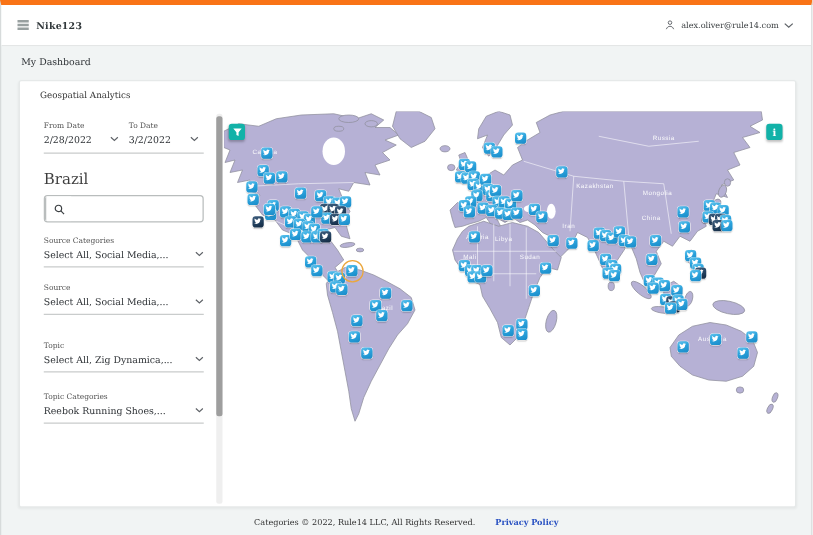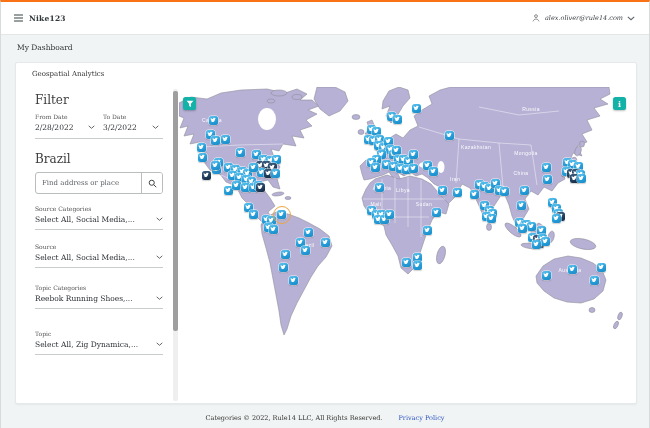--- a/index.html
+++ b/index.html
@@ -1,28 +1,28 @@
 <!DOCTYPE html>
 <html><head>
 <meta charset="utf-8">
 <style>
   * { box-sizing: border-box; margin: 0; padding: 0; }
   body { margin:0; background:#e9ecec; }
   .page{position:relative;width:650px;height:428px;background:#f1f4f4;overflow:hidden;
-        border-top:2px solid #f97316;border-left:1px solid #d7dbdb;border-right:1px solid #d7dbdb;
+        border-top:4px solid #f97316;border-left:1px solid #d7dbdb;border-right:1px solid #d7dbdb;
         font-family:"DejaVu Serif", serif;}
 
   
   .header{position:absolute;left:0;right:0;top:0;height:33px;background:#fff;border-bottom:1px solid #e4e6e6;}
   .header-left{position:absolute;left:13px;top:0;bottom:0;display:flex;align-items:center;gap:6px;}
   .hamburger{display:flex;flex-direction:column;gap:1.5px;cursor:pointer;}
   .hamburger span{display:block;width:9px;height:1.6px;background:#98a0a0;}
   .brand{font-size:7.5px;font-weight:bold;color:#30373a;letter-spacing:.2px;}
   .header-right{position:absolute;right:14px;top:0;bottom:0;display:flex;align-items:center;gap:4px;cursor:pointer;}
-  .email{font-size:6.5px;color:#3c4043;font-style:italic;}
+  .email{font-size:6.5px;color:#3c4043;}
 
   
   .breadcrumb{position:absolute;left:16px;top:41px;font-size:7.5px;color:#2f3337;}
   .breadcrumb .bc-prefix{font-weight:normal;}
 
   
   .card{position:absolute;left:14px;top:60px;width:622px;height:342px;background:#fff;
         border:1px solid #e6e9e9;border-radius:2px;box-shadow:0 1px 2px rgba(0,0,0,.05);}
   .section-title{position:absolute;left:16px;top:7px;font-size:7px;color:#333;}
 
@@ -66,21 +66,21 @@
           background:linear-gradient(160deg,#62c6ef 0%,#2aa2dc 45%,#1a8bc8 100%);
           box-shadow:0 0 0 .5px rgba(255,255,255,.85),0 1px 1px rgba(0,0,0,.3);
           display:flex;align-items:center;justify-content:center;}
   .marker.dark{background:linear-gradient(160deg,#3e5e7e 0%,#22405e 55%,#122840 100%);}
   .marker svg{width:6px;height:6px;fill:#fff;}
   .marker.ring::after{content:"";position:absolute;left:-4px;top:-4px;width:16px;height:16px;
           border:1.5px solid #eba73e;border-radius:50%;}
 
   
   .footer{position:absolute;left:0;right:0;bottom:6px;text-align:center;font-size:6.5px;color:#333;}
-  .footer a{color:#2a52c2;text-decoration:none;margin-left:16px;cursor:pointer;}
+  .footer a{color:#2a52c2;text-decoration:none;margin-left:16px;cursor:pointer;font-weight:bold;}
 </style>
 </head>
 <body>
 
 <svg width="0" height="0" style="position:absolute">
   <defs>
     <path id="birdpath" d="M23.44 4.83c-.8.37-1.66.62-2.56.73a4.5 4.5 0 0 0 1.97-2.48 8.96 8.96 0 0 1-2.85 1.09 4.48 4.48 0 0 0-7.64 4.08 12.72 12.72 0 0 1-9.23-4.68 4.48 4.48 0 0 0 1.39 5.98 4.45 4.45 0 0 1-2.03-.56v.06c0 2.17 1.54 3.98 3.59 4.39-.66.18-1.36.2-2.02.08a4.49 4.49 0 0 0 4.19 3.11A8.99 8.99 0 0 1 1 18.46a12.68 12.68 0 0 0 6.87 2.01c8.24 0 12.75-6.83 12.75-12.75l-.01-.58a9.1 9.1 0 0 0 2.83-2.31z"></path>
   </defs>
 </svg>
 
@@ -110,21 +110,20 @@
   <div class="breadcrumb">
     <span class="bc-prefix">My</span>
     <span>Dashboard</span>
   </div>
 
   <div class="card">
     <div class="section-title">Geospatial Analytics</div>
 
     <div class="sidebar">
       <div class="sb-content">
-        <div class="sb-h filter">Filter</div>
 
         <div class="dates">
           <div class="date-field">
             <div class="f-label">From Date</div>
             <div class="f-value-row">
               <span>2/28/2022</span>
               <svg class="chev" width="7" height="4.5" viewBox="0 0 10 6">
                   <polyline points="1,1 5,4.5 9,1" fill="none" stroke="#5f6368" stroke-width="1.4"></polyline>
                 </svg>
             </div>
@@ -135,21 +134,20 @@
               <span>3/2/2022</span>
               <svg class="chev" width="7" height="4.5" viewBox="0 0 10 6">
                   <polyline points="1,1 5,4.5 9,1" fill="none" stroke="#5f6368" stroke-width="1.4"></polyline>
                 </svg>
             </div>
           </div>
         </div>
 
         <div class="sb-h search">Brazil</div>
         <div class="searchbox">
-          <input type="text" placeholder="Find address or place" style="">
           <div class="search-btn">
             <svg width="9" height="9" viewBox="0 0 12 12">
               <circle cx="5" cy="5" r="3.4" fill="none" stroke="#3c4043" stroke-width="1.3"></circle>
               <line x1="7.6" y1="7.6" x2="11" y2="11" stroke="#3c4043" stroke-width="1.3"></line>
             </svg>
           </div>
         </div>
 
         <div class="group">
           <div class="f-label">Source Categories</div>
@@ -164,34 +162,34 @@
         <div class="group g-source">
           <div class="f-label">Source</div>
           <div class="f-value-row">
             <span>Select All, Social Media,...</span>
             <svg class="chev" width="7" height="4.5" viewBox="0 0 10 6">
                 <polyline points="1,1 5,4.5 9,1" fill="none" stroke="#5f6368" stroke-width="1.4"></polyline>
               </svg>
           </div>
         </div>
 
+        <div class="group g-topic">
+          <div class="f-label">Topic</div>
+          <div class="f-value-row">
+            <span>Select All, Zig Dynamica,...</span>
+            <svg class="chev" width="7" height="4.5" viewBox="0 0 10 6">
+                <polyline points="1,1 5,4.5 9,1" fill="none" stroke="#5f6368" stroke-width="1.4"></polyline>
+              </svg>
+          </div>
+        </div>
+
         <div class="group g-topiccat">
           <div class="f-label">Topic Categories</div>
           <div class="f-value-row">
             <span>Reebok Running Shoes,...</span>
-            <svg class="chev" width="7" height="4.5" viewBox="0 0 10 6">
-                <polyline points="1,1 5,4.5 9,1" fill="none" stroke="#5f6368" stroke-width="1.4"></polyline>
-              </svg>
-          </div>
-        </div>
-
-        <div class="group g-topic">
-          <div class="f-label">Topic</div>
-          <div class="f-value-row">
-            <span>Select All, Zig Dynamica,...</span>
             <svg class="chev" width="7" height="4.5" viewBox="0 0 10 6">
                 <polyline points="1,1 5,4.5 9,1" fill="none" stroke="#5f6368" stroke-width="1.4"></polyline>
               </svg>
           </div>
         </div>
 
       </div>
       <div class="sb-track">
           <div class="sb-thumb"></div>
         </div>

